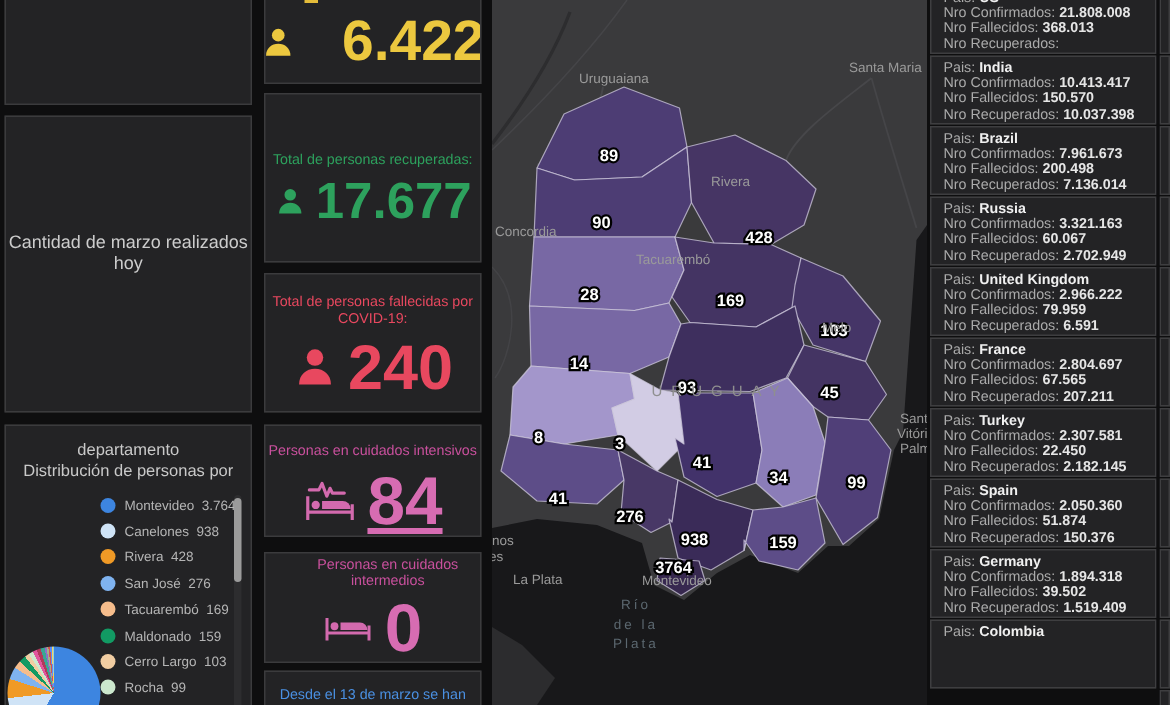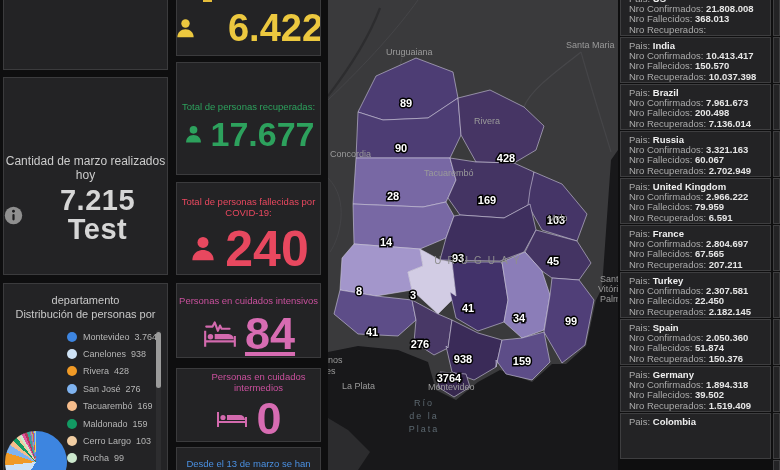--- a/index.html
+++ b/index.html
@@ -37,21 +37,21 @@
   #p-int{top:368px;height:74px;}
   #p-int .plabel{margin-top:2px;padding-left:20px;}
   #p-since{top:447px;height:100px;}
   #p-since .plabel{margin-top:10px;}
   .plabel{font-size:9.5px;}
   .vrow{display:flex;align-items:center;justify-content:center;gap:7px;}
   .big{font-weight:bold;line-height:1;}
   .yellow{color:#ecc83f;} .green{color:#2da15d;} .red{color:#e8485f;}
   .pinkl{color:#c9509d;} .pink{color:#d76cb2;} .blue{color:#4a90e2;}
   #p-active .big{font-size:38px;} #p-recovered .big{font-size:34px;}
-  #p-deaths .big{font-size:50px;} #p-icu .big{font-size:45px;}
+  #p-deaths .big{font-size:42px;} #p-icu .big{font-size:45px;}
   #p-int .big{font-size:45px;}
   #p-recovered .vrow{margin-top:5px;} #p-deaths .vrow{margin-top:6px;}
   #p-icu .vrow{margin-top:5px;text-decoration:underline;} #p-int .vrow{margin-top:3px;}
   .icon svg{display:block;}
   #yellow-sliver{position:absolute;left:203px;top:0;width:9px;height:2px;background:#e4bc3a;}
   
   #map{position:absolute;left:328px;top:0;width:290px;height:470px;background:#3a3a3c;overflow:hidden;}
   #map svg{display:block;}
   .dept{stroke:#cfc9de;stroke-width:0.8;stroke-opacity:0.75;stroke-linejoin:round;}
   .dnum{font-size:11px;font-weight:bold;fill:#ffffff;stroke:#000000;stroke-width:3px;paint-order:stroke;text-anchor:middle;font-family:"Liberation Sans",sans-serif;}
@@ -66,30 +66,20 @@
   #countries-edge{position:absolute;left:773px;top:0;width:7px;height:470px;overflow:hidden;}
   .ecard{background:#232325;border:1px solid #3e3e40;box-sizing:border-box;height:46px;margin-bottom:1px;}
 </style>
 </head>
 <body>
 
 <div class="card" id="panel-empty"></div>
 
 <div class="card" id="panel-tests">
   <div class="plabel">Cantidad de marzo realizados hoy</div>
-  <div class="vrow">
-    <span class="icon">
-      <svg width="19" height="19" viewBox="0 0 24 24">
-          <circle cx="12" cy="12" r="11" fill="#8f8f8f"></circle>
-          <rect x="10.6" y="10" width="2.8" height="8.2" rx="1.4" fill="#1d1d1f"></rect>
-          <circle cx="12" cy="6.6" r="1.8" fill="#1d1d1f"></circle>
-        </svg>
-    </span>
-    <span class="big">7.215 Test</span>
-  </div>
 </div>
 
 <div class="card" id="panel-dist">
   <div class="ptitle">
     <div>departamento</div>
     <div>Distribución de personas por</div>
   </div>
   <div id="legend">
       <div class="li">
         <span class="dot" style="background:#3d85e0"></span>

